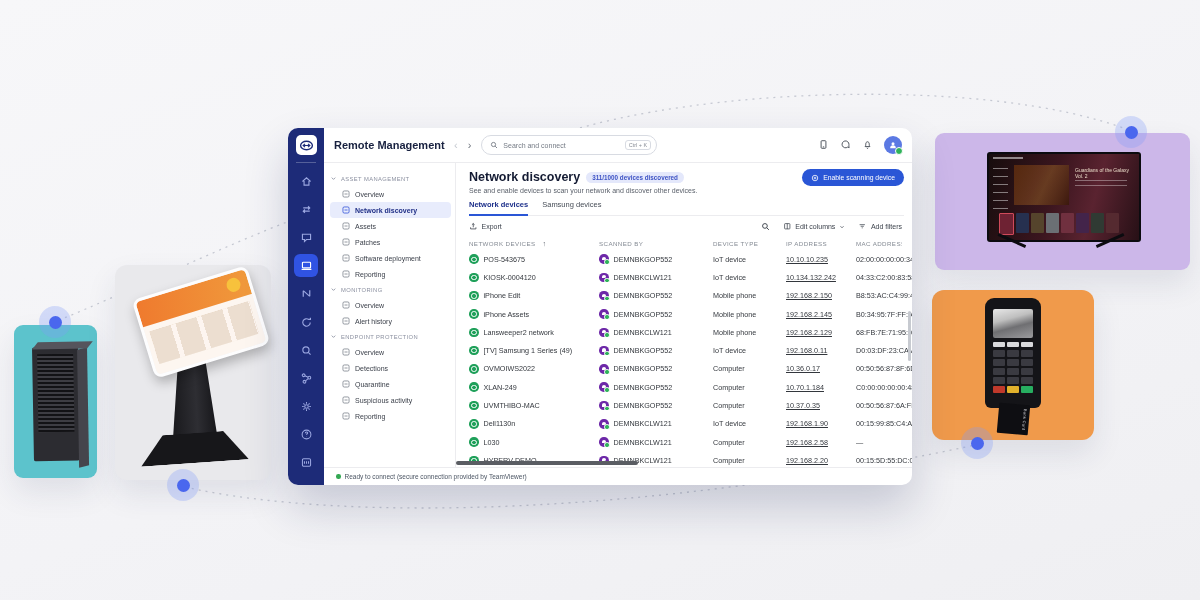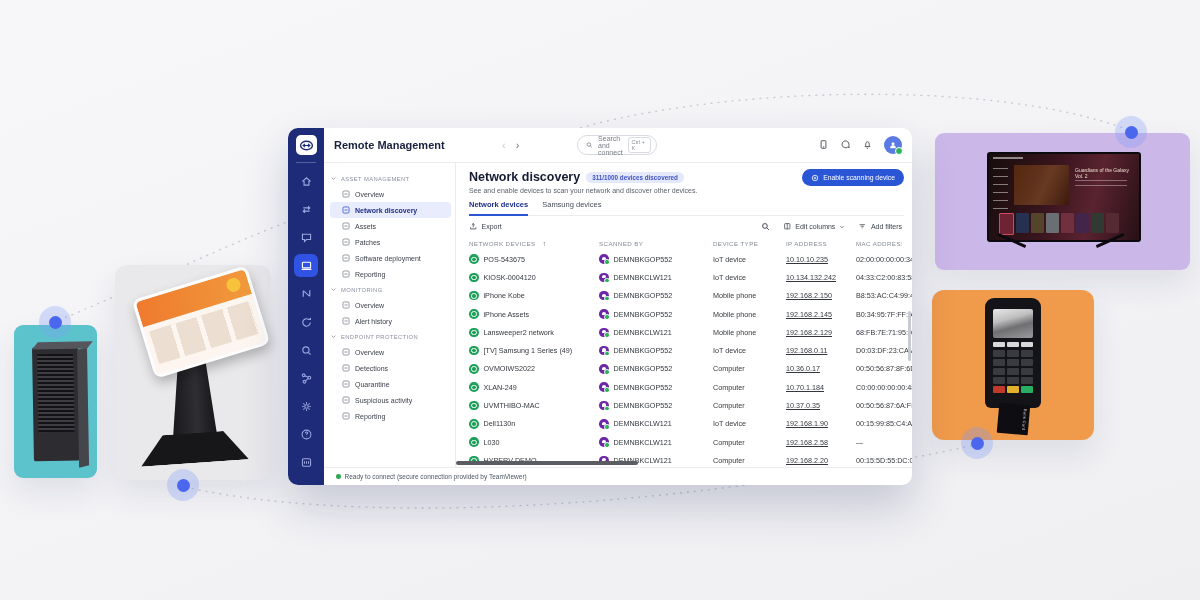--- a/index.html
+++ b/index.html
@@ -73,21 +73,21 @@
        background:#fff;border-radius:10px;box-shadow:0 22px 45px rgba(25,35,85,.20);overflow:hidden;}
   .rail{width:36px;background:#1d2b78;display:flex;flex-direction:column;align-items:center;flex:none;padding:7px 0 8px;}
   .logo{width:21px;height:21px;background:#fff;border-radius:5px;display:flex;align-items:center;justify-content:center;color:#1d2b78;}
   .railDiv{width:20px;height:1px;background:rgba(255,255,255,.25);margin:7px 0 4px;}
   .ric{width:24px;height:24px;margin:2.5px 0;border-radius:6px;display:flex;align-items:center;justify-content:center;color:#9aa6e0;}
   .ric.active{background:#3053e3;color:#fff;}
   .ric svg{display:block;}
   .railSpace{flex:1;}
 
   .winBody{flex:1;display:flex;flex-direction:column;min-width:0;}
-  .topbar{height:34px;flex:none;display:flex;align-items:center;padding:0 10px 0 4px;border-bottom:1px solid #ececef;gap:48px;}
+  .topbar{height:34px;flex:none;display:flex;align-items:center;padding:0 10px 0 4px;border-bottom:1px solid #ececef;}
   .tTitle{font-size:11px;font-weight:bold;color:#17203f;margin-left:6px;width:120px;flex:none;}
   .navArr{display:flex;gap:10px;margin-right:10px;color:#70767f;font-size:11px;}
   .navArr .dis{color:#c5c9d0;}
   .searchBox{flex:1;max-width:252px;height:18px;border:1px solid #d8dbe2;border-radius:10px;display:flex;align-items:center;
              padding:0 5px 0 8px;gap:5px;color:#767c86;background:#fff;}
   .searchBox .ph{font-size:7px;flex:1;text-align:left;}
   .kbd{border:1px solid #d8dbe2;border-radius:3px;font-size:5.5px;color:#8a8f98;padding:1px 3px;}
   .tbSpace{flex:1;}
   .tbIcons{display:flex;align-items:center;gap:11px;color:#4c525c;}
   .avatar{width:18px;height:18px;border-radius:50%;background:#5b79e3;position:relative;display:flex;align-items:center;justify-content:center;color:#fff;}
@@ -584,21 +584,21 @@
                 <span class="scanIc"></span>
                 <span>DEMNBKCLW121</span>
               </div>
               <div class="c cw2">IoT device</div>
               <div class="c cw3">10.134.132.242</div>
               <div class="c cw4">04:33:C2:00:83:58</div>
             </div>
             <div class="trow">
               <div class="c cw0">
                 <span class="devIc"></span>
-                <span>iPhone Kobe</span>
+                <span>iPhone Edit</span>
               </div>
               <div class="c cw1">
                 <span class="scanIc"></span>
                 <span>DEMNBKGOP552</span>
               </div>
               <div class="c cw2">Mobile phone</div>
               <div class="c cw3">192.168.2.150</div>
               <div class="c cw4">B8:53:AC:C4:99:43</div>
             </div>
             <div class="trow">

